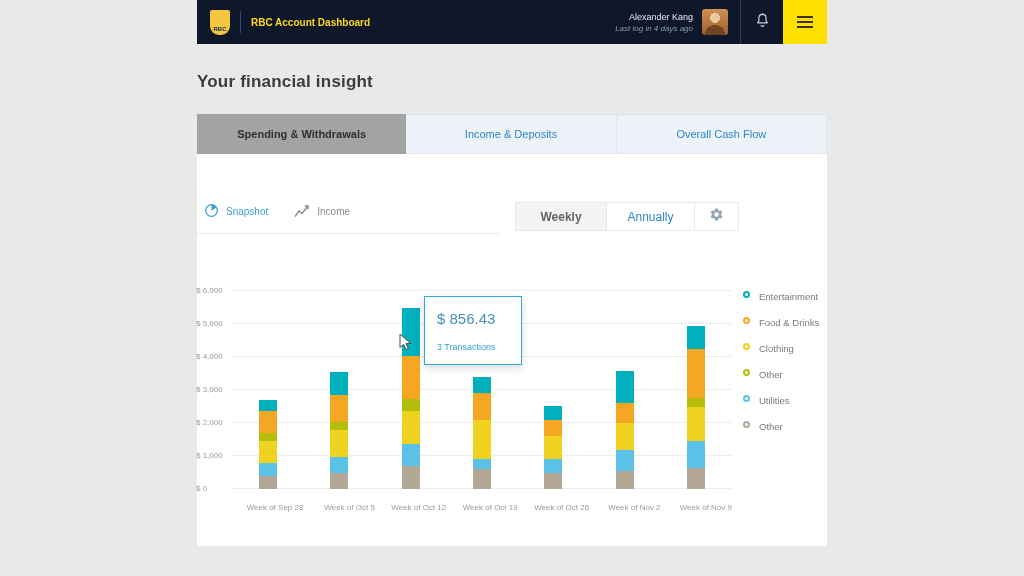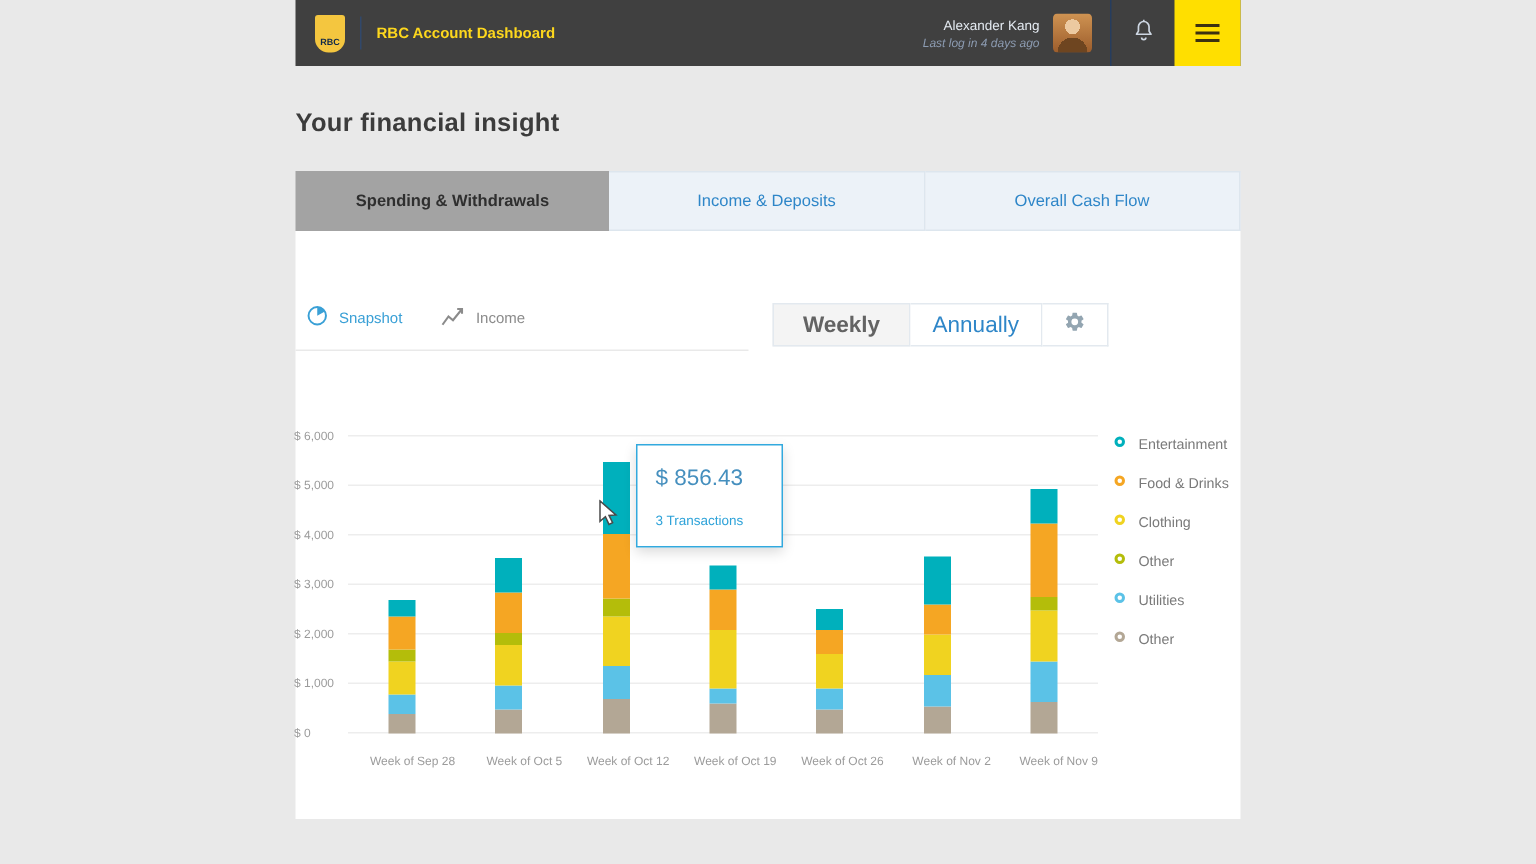--- a/index.html
+++ b/index.html
@@ -1,21 +1,21 @@
 <!DOCTYPE html>
 <html><head>
 <meta charset="utf-8">
 <style>
   *{margin:0;padding:0;box-sizing:border-box}
   html,body{width:1024px;height:576px}
   body{background:#e9e9e9;font-family:"Liberation Sans",sans-serif;overflow:hidden;position:relative}
   .abs{position:absolute}
 
   
-  .header{left:197px;top:0;width:630px;height:44px;background:#404040;display:flex;align-items:center}
+  .header{left:197px;top:0;width:630px;height:44px;background:#0f172a;display:flex;align-items:center}
   .logo{width:20px;height:25px;margin-left:13px;background:#f4c63f;border-radius:2px 2px 9px 9px;display:flex;align-items:flex-end;justify-content:center;color:#10294a;font-size:6px;font-weight:bold;padding-bottom:3px;flex:none}
   .vsep{width:1px;height:22px;background:#31486b;margin:0 10px;flex:none}
   .brand{color:#fdd71d;font-size:10px;font-weight:bold;white-space:nowrap}
   .hspacer{flex:1}
   .user{text-align:right;margin-right:9px}
   .user .name{color:#e4eaf1;font-size:9px}
   .user .login{color:#8c9bb1;font-size:8px;font-style:italic;margin-top:2px}
   .avatar{width:26px;height:26px;border-radius:3px;margin-right:12px;flex:none;cursor:pointer;
     background:radial-gradient(circle at 50% 34%,#ecc9a0 0 5px,rgba(0,0,0,0) 5px),
                radial-gradient(circle at 50% 100%,#6e4520 0 10px,rgba(0,0,0,0) 10px),
@@ -31,21 +31,21 @@
   .tab:first-child{border-left:1px solid #dde6ee}
   .tab.active{background:#a3a3a3;border:none;color:#2f2f2f;font-weight:bold}
   .card{left:197px;top:154px;width:630px;height:392px;background:#fff}
 
   
   .view-toggles{left:204px;top:203px;display:flex;gap:26px;align-items:center}
   .vt{display:flex;gap:7px;align-items:center;font-size:10px;cursor:pointer}
   .vt.active{color:#3aa0d6}.vt.idle{color:#8b8b8b}
   .vt-underline{left:197px;top:233px;width:302px;height:1px;background:#e9e9e9}
   .segmented{left:515px;top:202px;height:29px;display:flex}
-  .seg-btn{width:88px;border:1px solid #e3e9ef;border-left:none;background:#fff;color:#2e86c8;font-size:15px;display:flex;align-items:center;justify-content:center;cursor:pointer}
+  .seg-btn{width:88px;border:1px solid #e3e9ef;border-left:none;background:#fff;color:#2e86c8;font-size:12px;display:flex;align-items:center;justify-content:center;cursor:pointer}
   .seg-btn.first{width:92px;border-left:1px solid #e3e9ef}
   .seg-btn.active{background:#f4f4f4;color:#636363;font-weight:bold}
   .gear-btn{width:44px;border:1px solid #e3e9ef;border-left:none;background:#fff;display:flex;align-items:center;justify-content:center;cursor:pointer}
 
   
   .yticks{left:196px;top:290px;width:32px;height:199px}
   .ytick{position:absolute;left:0;font-size:8px;color:#9b9b9b;white-space:nowrap}
   .plot{left:232px;top:290px;width:500px;height:199px}
   .gridline{position:absolute;left:0;width:500px;height:1px;background:#ededed}
   .seg{position:absolute;width:18px}

